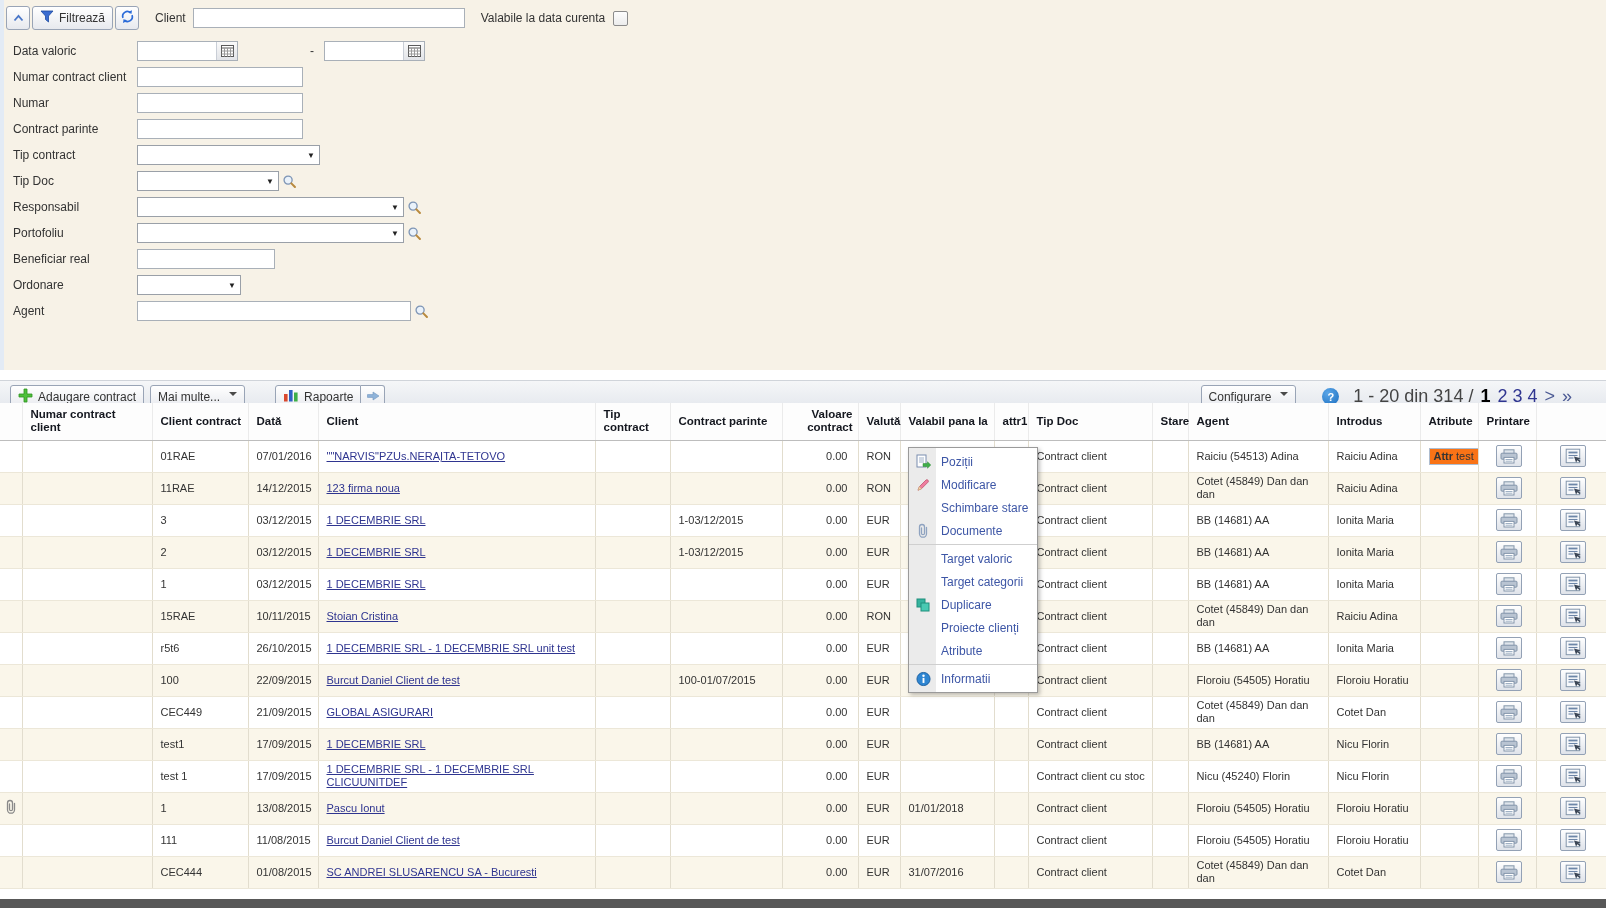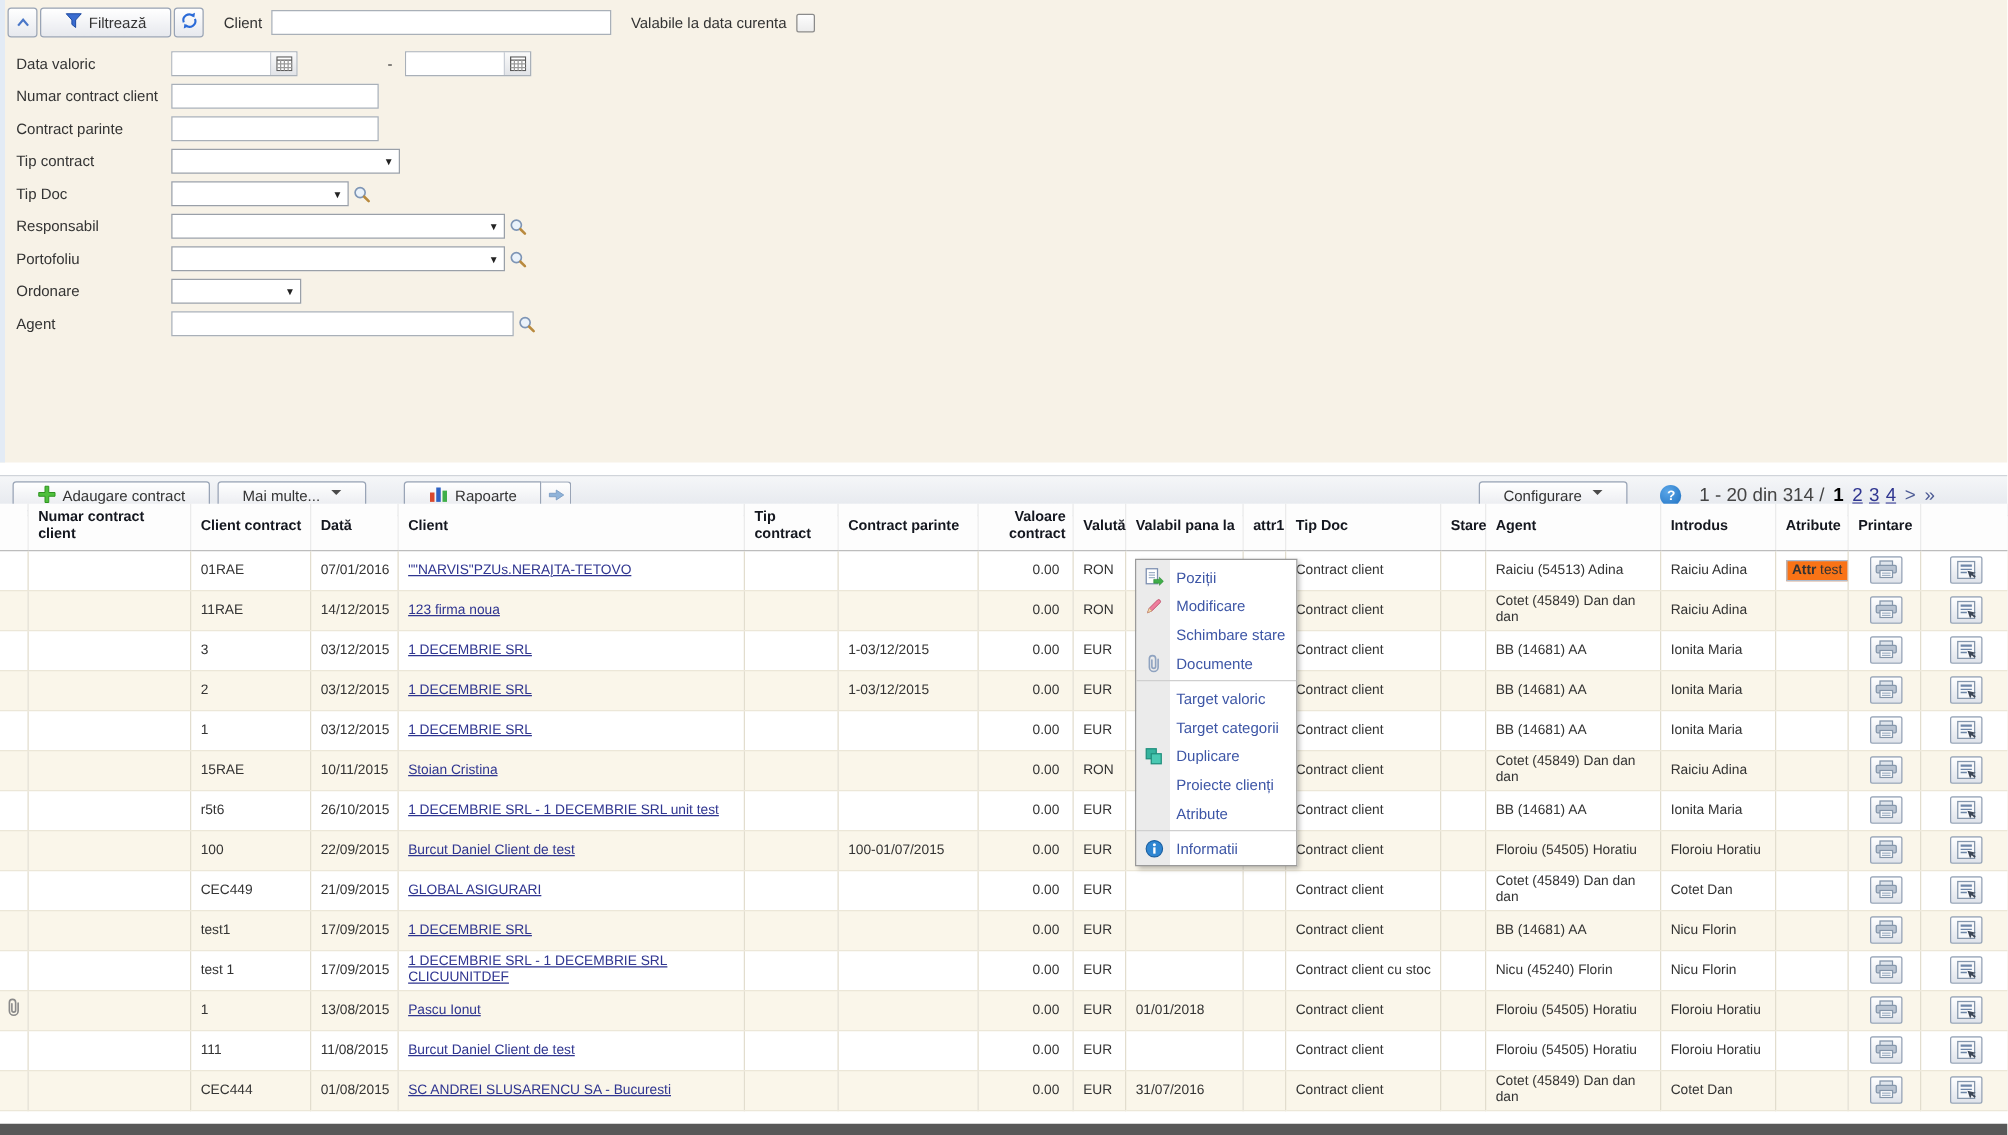--- a/index.html
+++ b/index.html
@@ -6,21 +6,21 @@
   body{
     width:1606px;height:908px;position:relative;overflow:hidden;background:#fff;
     font-family:"Liberation Sans","DejaVu Sans",sans-serif;font-size:12px;color:#333;
     -webkit-font-smoothing:antialiased;
   }
   
   .filter-panel{position:absolute;left:0;top:0;width:1606px;height:370px;background:#f7f2e7;
     border-left:4px solid #e3ebf5;box-sizing:border-box;padding-top:4px}
   .f-top{display:flex;align-items:center;height:26px;margin:1px 0 7px 2px}
   .tbtn{height:24px;border:1px solid #99a4b6;background:linear-gradient(#ffffff,#e7e9ee);
-    border-radius:3px;display:inline-flex;align-items:center;gap:5px;padding:0 19px;
+    border-radius:3px;display:inline-flex;align-items:center;gap:5px;padding:0 7px;
     font:inherit;color:#333;cursor:pointer;box-sizing:border-box}
   .tbtn.sq{width:24px;padding:0;justify-content:center}
   .mlgap{margin-left:2px}
   .client-label{margin-left:16px;margin-right:7px}
   input.txt{height:20px;border:1px solid #a9b0b8;padding:0 4px;font:inherit;background:#fff;box-sizing:border-box}
   .client-input{width:272px}
   .chk-label{margin-left:16px}
   .cb{width:13px;height:13px;border:1px solid #8b8b8b;background:linear-gradient(#fdfdfd,#ececec);
     display:inline-block;margin-left:8px;border-radius:2px;cursor:pointer}
   .f-row{display:flex;align-items:center;height:26px;margin-left:9px}
@@ -43,21 +43,21 @@
     box-sizing:border-box;display:flex;align-items:center;padding:0 10px}
   .grp{display:inline-flex}
   .grp .tbtn{border-radius:3px 0 0 3px}
   .grp .tbtn+.tbtn{border-left:none;border-radius:0 3px 3px 0}
   .caret{display:inline-block;width:0;height:0;border-left:4px solid transparent;
     border-right:4px solid transparent;border-top:4px solid #4a4a4a;margin-left:4px;margin-top:-6px}
   .spacer{flex:1}
   .help{width:17px;height:17px;border-radius:50%;flex:none;
     background:radial-gradient(circle at 35% 30%,#5aa6e8,#1d6fc0);color:#fff;font-weight:bold;font-size:11px;
     display:inline-flex;align-items:center;justify-content:center;margin:0 14px 0 26px;cursor:pointer}
-  .pag{color:#444;display:inline-flex;align-items:center;gap:7px;margin-right:48px;font-size:15px}
+  .pag{color:#444;display:inline-flex;align-items:center;gap:7px;margin-right:24px;font-size:18px}
   .pag .cur{font-weight:bold;color:#000}
   .pag a{color:#2f3590;text-decoration:underline;cursor:pointer}
   .pag a.nav{text-decoration:none;color:#4c5a94}
   
   .grid{position:absolute;top:403px;left:0;width:1606px}
   table{border-collapse:collapse;table-layout:fixed;width:1606px;font-size:11px}
   thead th{height:37px;vertical-align:middle;text-align:left;padding:2px 5px 2px 8px;
     font-size:11.5px;font-weight:bold;color:#14171f;background:#fdfdfd;
     border-bottom:1px solid #bdbdbd;border-right:1px solid #ebebeb;line-height:13px;box-sizing:border-box;cursor:pointer}
   thead th.r{text-align:right}
@@ -152,20 +152,26 @@
           </span>
         </div>
       </div>
       <div class="f-row">
         <div class="f-label">Numar contract client</div>
         <div class="f-ctrls">
           <input class="txt iw166" type="text" style="">
         </div>
       </div>
       <div class="f-row">
+        <div class="f-label">Numar</div>
+        <div class="f-ctrls">
+          <input class="txt iw166" type="text" style="">
+        </div>
+      </div>
+      <div class="f-row">
         <div class="f-label">Contract parinte</div>
         <div class="f-ctrls">
           <input class="txt iw166" type="text" style="">
         </div>
       </div>
       <div class="f-row">
         <div class="f-label">Tip contract</div>
         <div class="f-ctrls">
           <span class="sel w183">
             <span class="selv"></span>
@@ -209,20 +215,26 @@
           <span class="sel w267">
             <span class="selv"></span>
             <span class="selarr">▼</span>
           </span>
           <span class="mag">
             <svg width="15" height="15" viewBox="0 0 16 16">
               <circle cx="6.5" cy="6.5" r="4.3" fill="#eaf2fa" stroke="#7e95b5" stroke-width="1.4"></circle>
               <line x1="10" y1="10" x2="13.8" y2="13.8" stroke="#b98a3e" stroke-width="2.2" stroke-linecap="round"></line>
             </svg>
           </span>
+        </div>
+      </div>
+      <div class="f-row">
+        <div class="f-label">Beneficiar real</div>
+        <div class="f-ctrls">
+          <input class="txt iw138" type="text" style="">
         </div>
       </div>
       <div class="f-row">
         <div class="f-label">Ordonare</div>
         <div class="f-ctrls">
           <span class="sel w104">
             <span class="selv"></span>
             <span class="selarr">▼</span>
           </span>
         </div>

